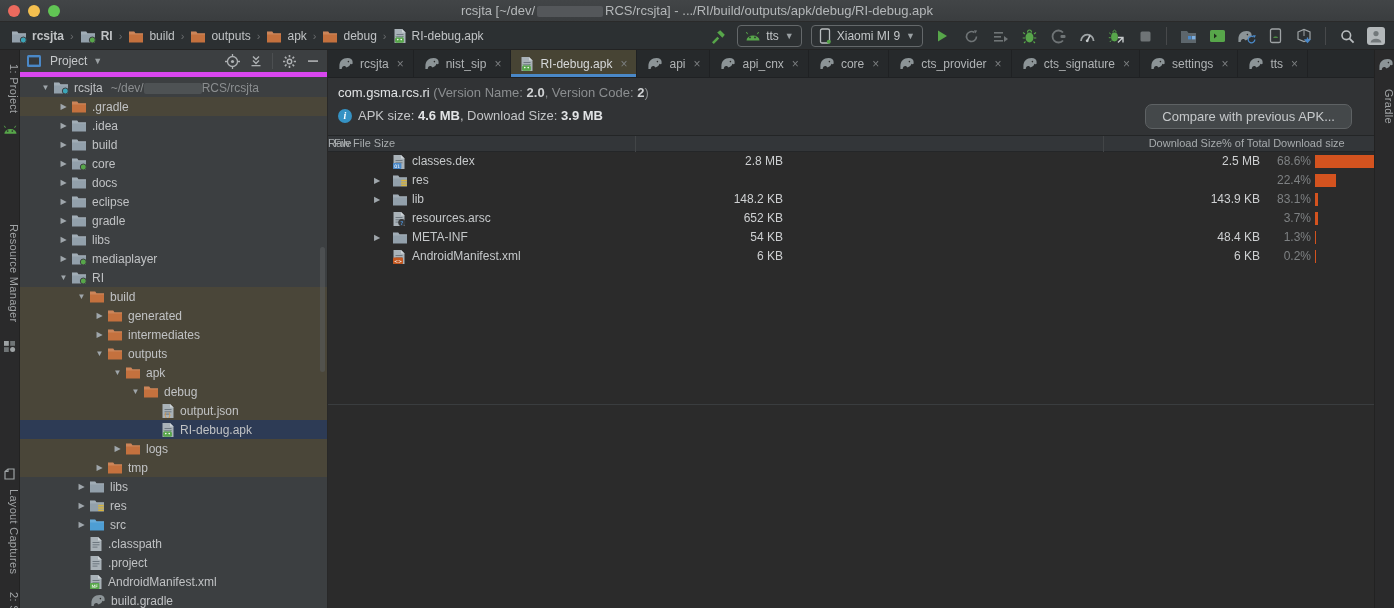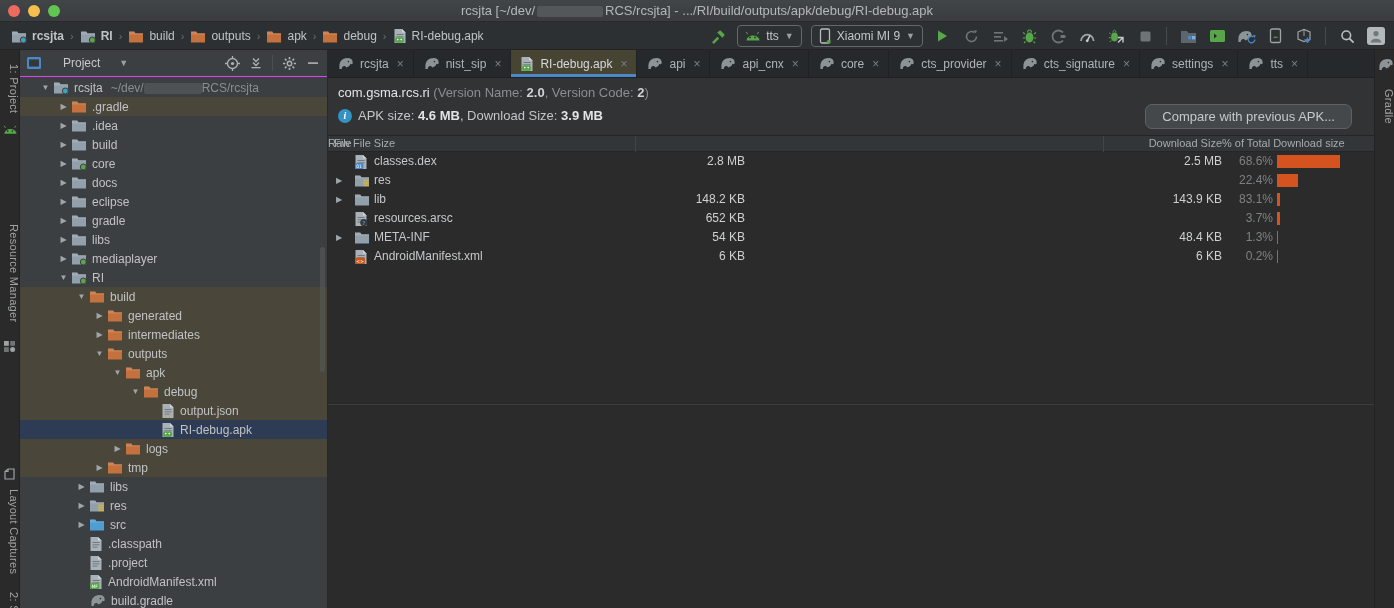--- a/index.html
+++ b/index.html
@@ -33,21 +33,21 @@
   
   .stripe { position:absolute; top:50px; width:20px; height:558px; background:#2a2a2b; }
   .stripe-left { left:0; border-right:1px solid #222; }
   .stripe-right { left:1374px; border-left:1px solid #222; }
   .vlabel { position:absolute; left:0; width:20px; color:#a0a3a5; font-size:11px;
     writing-mode:vertical-rl; text-align:center; letter-spacing:.3px; cursor:default; }
   .vicon { position:absolute; left:3px; width:14px; height:14px; }
   
   .project-panel { position:absolute; left:20px; top:50px; width:308px; height:558px; background:#3c3f41; border-right:1px solid #282828; }
   .panel-header { position:absolute; left:0; top:0; width:100%; height:27px; display:flex; align-items:center;
-    padding:10px 6px; gap:21px; border-bottom:1px solid #d946ef; color:#c6c8ca; }
+    padding:10px 6px; gap:8px; border-bottom:5px solid #d946ef; color:#c6c8ca; }
   .ph-title { font-size:12px; }
   .ph-carat { color:#9aa0a3; font-size:9px; margin-left:-2px; }
   .ph-actions { margin-left:auto; display:flex; align-items:center; gap:8px; color:#aeb1b3; }
   .ph-actions .ico { width:16px; height:16px; font-size:13px; }
   .ph-sep { width:1px; height:16px; background:#4c4f51; }
   .tree { position:absolute; left:0; top:28px; width:100%; height:530px; overflow:hidden; }
   .trow { display:flex; align-items:center; height:19px; width:100%; white-space:nowrap; cursor:default; }
   .trow.olive { background:#4a4639; }
   .trow.selected { background:#2d3b55; }
   .tarrow { display:inline-block; width:15px; font-size:8px; color:#9fa6ab; text-align:center; flex:none; }
@@ -75,21 +75,21 @@
     border:1px solid #5e6264; border-radius:7px; color:#c5c8ca; font-size:13px; display:flex; align-items:center; cursor:default; }
   
   .apk-table { position:absolute; left:0; top:86px; width:100%; }
   .thead { position:relative; height:16px; background:#333639; border-bottom:1px solid #242628; font-size:11px; color:#a7abad; }
   .th { position:absolute; top:1px; }
   .th-file { left:6px; }
   .th-raw { left:0; width:417px; text-align:left; }
   .th-dl { left:0; width:894px; text-align:right; }
   .th-pct { left:894px; }
   .col-div { position:absolute; top:0; width:1px; height:16px; background:#424547; }
-  .trow2 { position:relative; height:19px; }
+  .trow2 { position:relative; height:19px;margin-left:38px; }
   .t-arrow { position:absolute; left:8px; top:5px; font-size:8px; color:#9fa6ab; }
   .t-ico { position:absolute; left:26px; top:2px; }
   .t-name { position:absolute; left:46px; top:2px; color:#c5c8ca; }
   .t-raw { position:absolute; left:0; top:2px; width:417px; text-align:right; color:#ced0d2; }
   .t-dl { position:absolute; left:0; top:2px; width:894px; text-align:right; color:#ced0d2; }
   .t-pct { position:absolute; left:845px; top:2px; width:100px; text-align:right; color:#7e8183; }
   .t-bar { position:absolute; left:949px; top:3px; height:13px; background:#d4531f; }
   .pane-divider { position:absolute; left:0; top:354px; width:100%; height:1px; background:#3a3d3f; }
   text { font-family:"DejaVu Sans", sans-serif; }
 </style>

